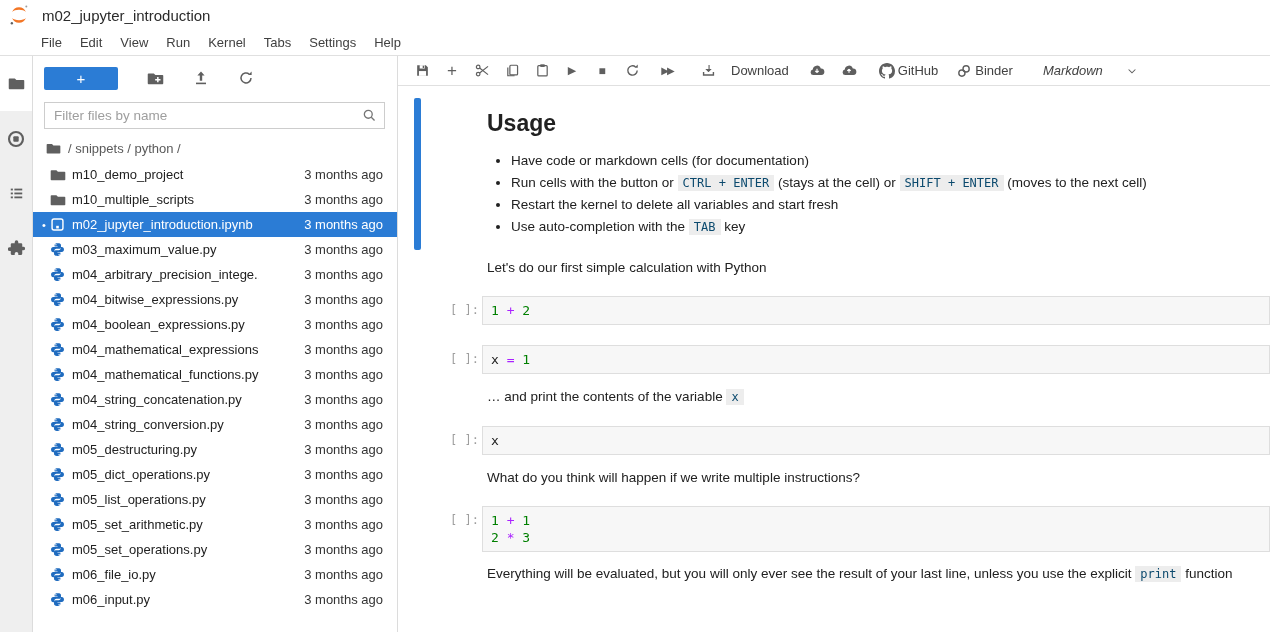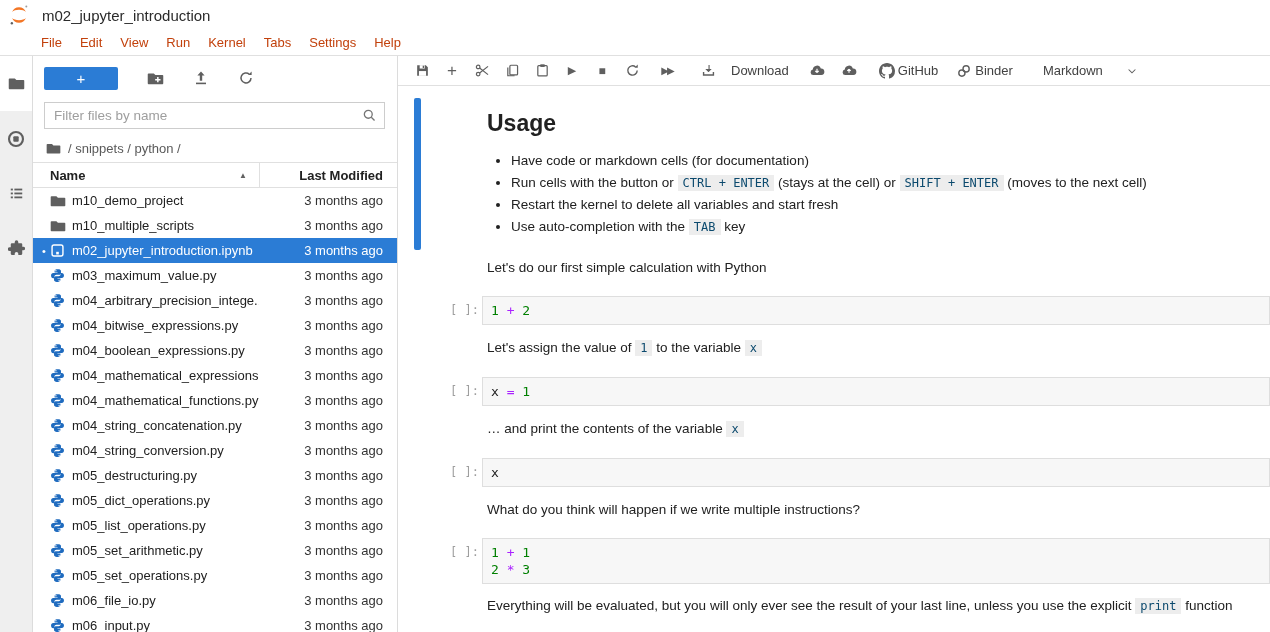--- a/index.html
+++ b/index.html
@@ -8,21 +8,21 @@
     width:1270px; height:632px; overflow:hidden;
     font-family:"Liberation Sans", sans-serif;
     font-size:13px; color:#212121; background:#fff;
   }
   svg { display:block; }
 
   
   .topbar { height:30px; display:flex; align-items:center; padding-left:8px; background:#fff; }
   .topbar .title { margin-left:12px; font-size:15px; color:#2b2b2b;text-align:center; }
   .menubar { height:26px; display:flex; align-items:center; padding-left:32px; border-bottom:1px solid #e0e0e0; background:#fff; }
-  .menu-item { padding:0 9px; font-size:13px; color:#c2410c; cursor:default; }
+  .menu-item { padding:0 9px; font-size:13px; color:#404040; cursor:default; }
 
   
   .main { display:flex; height:576px; }
 
   
   .iconstrip { width:33px; background:#efefef; border-right:1px solid #dcdcdc; display:flex; flex-direction:column; }
   .strip-tab { height:55px; display:flex; align-items:center; justify-content:center; }
   .strip-tab.active { background:#fff; }
 
   
@@ -56,21 +56,21 @@
 
   
   .nb { flex:1; display:flex; flex-direction:column; background:#fff; min-width:0; }
   .nb-toolbar { height:30px; display:flex; align-items:center; padding-left:16px; border-bottom:1px solid #e0e0e0; }
   .tbi { width:16px; height:16px; margin-right:14px; display:flex; align-items:center; justify-content:center; cursor:pointer; }
   .tbi.txt { font-size:12px; color:#5f5f5f; width:auto; min-width:16px; }
   .tbi.wide { width:26px; }
   .tb-label { font-size:13px; color:#424242; margin:0 14px 0 -10px; cursor:pointer; }
   .tb-group { display:flex; align-items:center; cursor:pointer; }
   .celltype { display:flex; align-items:center; margin-left:16px; cursor:pointer; }
-  .celltype .ct-label { font-size:13px; color:#424242; margin-right:23px; }
+  .celltype .ct-label { font-size:13px; color:#424242; margin-right:23px;font-style:italic; }
 
   .nb-content { position:relative; flex:1; overflow:hidden; padding-top:10px; }
   .collapser { position:absolute; left:16px; top:12px; width:7px; height:152px; background:#2b7cd5; border-radius:2px; cursor:pointer; }
 
   .md-h1 { font-size:23px; font-weight:700; margin:14px 0 0 89px; color:#212121; }
   .md-ul { margin:16px 0 0 0; padding-left:113px; }
   .md-ul li { margin-bottom:6px; font-size:13.5px; line-height:16px; color:#212121; }
   .md-p { margin:14px 0 0 89px; font-size:13.5px; line-height:17px; color:#212121; }
   .md-p.first { margin-top:24px; }
   .kbd { background:#ededed; font-family:"DejaVu Sans Mono", monospace; font-size:12px; padding:1px 5px; color:#0c4a6e; }
@@ -184,27 +184,20 @@
 
     <div class="breadcrumb">
       <span>
         <svg width="15" height="15" viewBox="0 0 16 16">
             <path d="M1.5 3.2h4.9l1.5 1.5h6.6a.8.8 0 0 1 .8.8v7a.8.8 0 0 1-.8.8H1.5a.8.8 0 0 1-.8-.8V4a.8.8 0 0 1 .8-.8z" fill="#5f5f5f"></path>
           </svg>
       </span>
       <span class="crumb-text">/ snippets / python /</span>
     </div>
 
-    <div class="fb-header">
-      <div class="h-name">
-        <span>Name</span>
-        <span class="sort">▲</span>
-      </div>
-      <div class="h-mod">Last Modified</div>
-    </div>
 
     <div class="fb-rows">
         <div class="fb-row">
           <span class="runmark"></span>
           <span class="ficon">
             <svg width="16" height="16" viewBox="0 0 16 16">
               <path d="M1.5 3.2h4.9l1.5 1.5h6.6a.8.8 0 0 1 .8.8v7a.8.8 0 0 1-.8.8H1.5a.8.8 0 0 1-.8-.8V4a.8.8 0 0 1 .8-.8z" fill="#5f5f5f"></path>
             </svg>
           </span>
           <span class="fname">m10_demo_project</span>
@@ -506,21 +499,20 @@
 
       <p class="md-p first">Let's do our first simple calculation with Python</p>
 
       <div class="code-row">
         <div class="prompt">[ ]:</div>
         <div class="cinput">
             <div><span class="tok-num">1</span> <span class="tok-op">+</span> <span class="tok-num">2</span></div>
           </div>
       </div>
 
-      <p class="md-p">Let's assign the value of <code class="kbd">1</code> to the variable <code class="kbd">x</code></p>
 
       <div class="code-row">
         <div class="prompt">[ ]:</div>
         <div class="cinput">
             <div><span class="tok-var">x</span> <span class="tok-op">=</span> <span class="tok-num">1</span></div>
           </div>
       </div>
 
       <p class="md-p">… and print the contents of the variable <code class="kbd">x</code></p>
 

